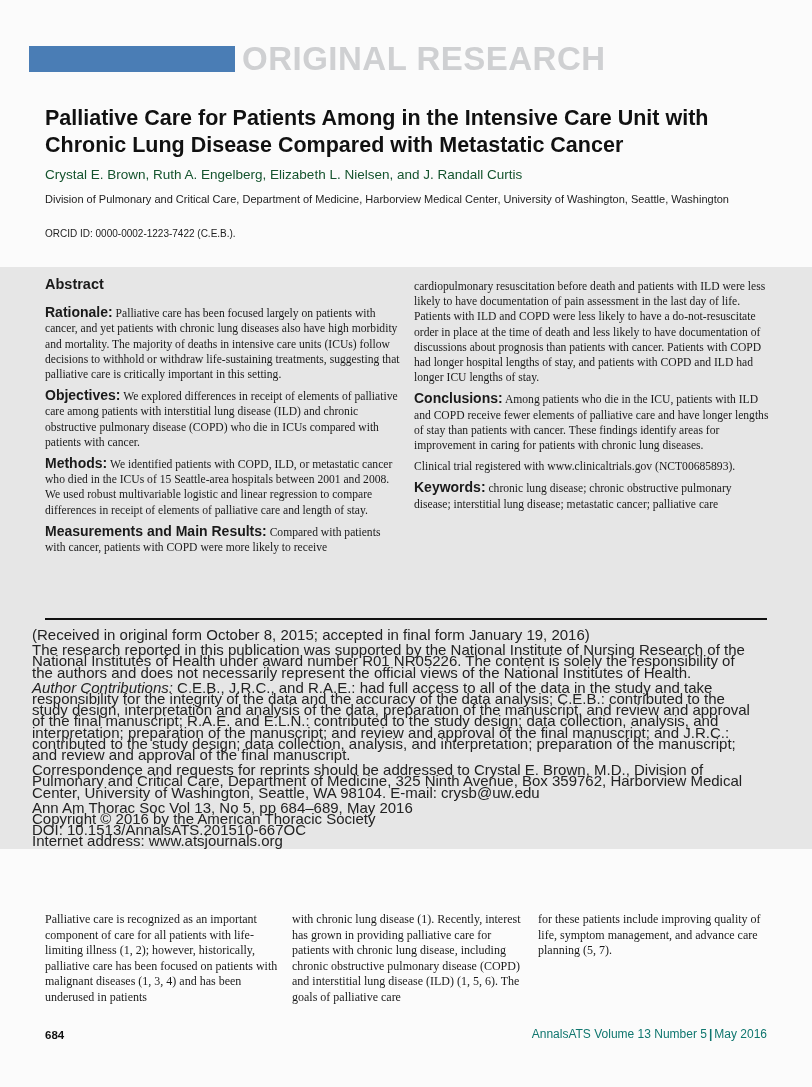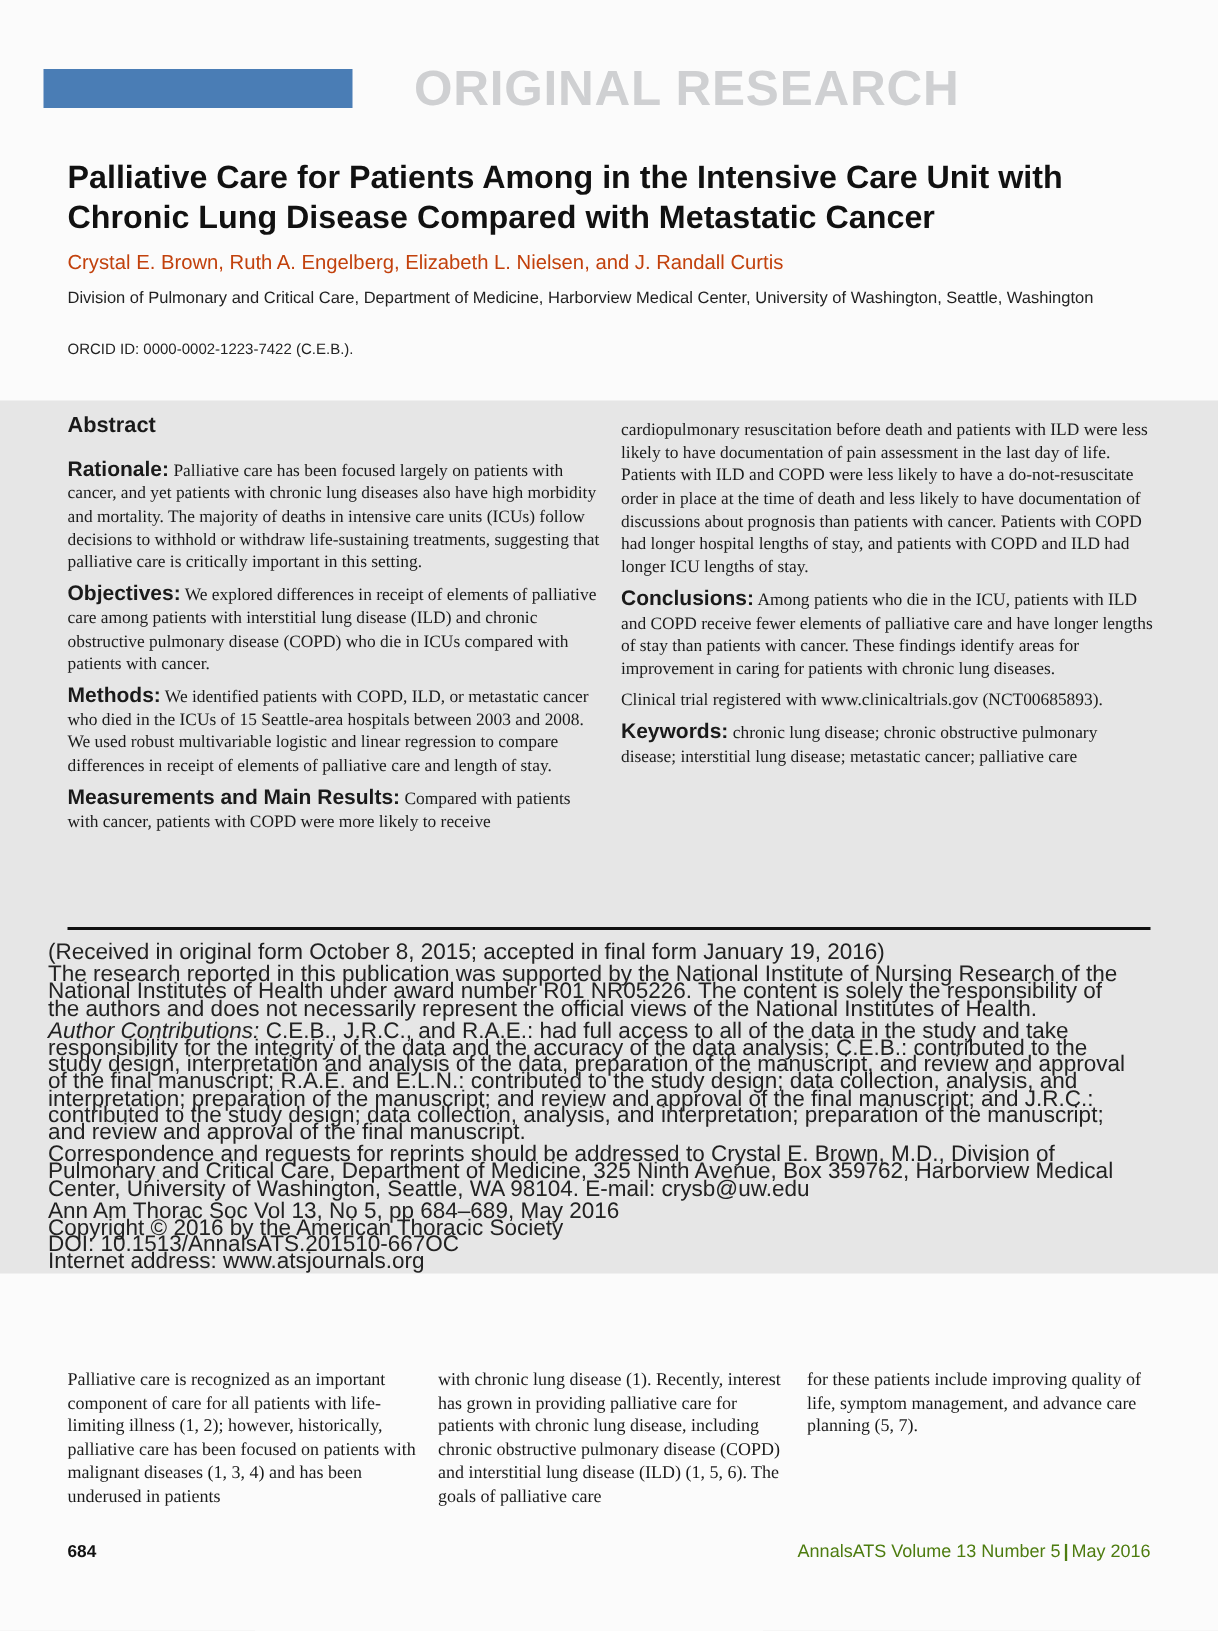--- a/index.html
+++ b/index.html
@@ -1,24 +1,24 @@
 <!DOCTYPE html>
 <html><head>
   <meta charset="utf-8">
   <style>
     * { box-sizing: border-box; margin: 0; padding: 0; }
     html, body { width: 812px; height: 1087px; background: #fbfbfb; overflow: hidden; }
     body { position: relative; color: #111; }
 
     .banner { position: absolute; top: 45px; left: 29px; width: 740px; height: 27px; }
     .banner-bar { position: absolute; left: 0; top: 1px; width: 206px; height: 26px; background: #4a7db5; }
-    .banner-text { position: absolute; left: 213px; top: -4px; font-family: "Liberation Sans", sans-serif; font-weight: bold; font-size: 33px; letter-spacing: 0.5px; color: #cfd0d2; white-space: nowrap; line-height: 36px; margin-left: 34px; }
+    .banner-text { position: absolute; left: 213px; top: -4px; font-family: "Liberation Sans", sans-serif; font-weight: bold; font-size: 33px; letter-spacing: 0.5px; color: #cfd0d2; white-space: nowrap; line-height: 36px; }
 
     .title { position: absolute; left: 45px; top: 105px; width: 720px; font-family: "Liberation Sans", sans-serif; font-weight: bold; font-size: 21.5px; line-height: 27px; color: #111; }
-    .authors { position: absolute; left: 45px; top: 167px; font-family: "Liberation Sans", sans-serif; font-size: 13.5px; color: #c2410c; }
+    .authors { position: absolute; left: 45px; top: 167px; font-family: "Liberation Sans", sans-serif; font-size: 13.5px; color: #14532d; }
     .affiliation { position: absolute; left: 45px; top: 193px; width: 710px; font-family: "Liberation Sans", sans-serif; font-size: 11px; line-height: 13.5px; color: #222; }
     .orcid { position: absolute; left: 45px; top: 228px; font-family: "Liberation Sans", sans-serif; font-size: 10px; color: #222; }
 
     .abstract-box { position: absolute; left: 0; top: 267px; width: 812px; height: 582px; background: #e6e6e6; }
     .abs-col { position: absolute; top: 10px; font-family: "Liberation Serif", serif; font-size: 11.6px; line-height: 15.2px; color: #1a1a1a; }
     .abs-left { left: 45px; width: 355px; }
     .abs-right { left: 414px; width: 355px; top: 12px; }
     .abs-heading { font-family: "Liberation Sans", sans-serif; font-weight: bold; font-size: 14.5px; margin-bottom: 13px; }
     .abs-para { margin-bottom: 6px; }
     .abs-label { font-family: "Liberation Sans", sans-serif; font-weight: bold; font-size: 14px; }
@@ -28,42 +28,42 @@
     .note { margin-bottom: 4px; }
     .note em { font-style: italic; }
 
     .body-text { position: absolute; top: 912px; font-family: "Liberation Serif", serif; font-size: 12px; line-height: 15.6px; color: #1a1a1a; }
     .col1 { left: 45px; width: 233px; }
     .col2 { left: 292px; width: 233px; }
     .col3 { left: 538px; width: 233px; }
     .indent { display: inline-block; width: 22px; }
 
     .footer-page { position: absolute; left: 45px; top: 1029px; font-family: "Liberation Sans", sans-serif; font-weight: bold; font-size: 11.5px; }
-    .footer-journal { position: absolute; right: 45px; top: 1027px; font-family: "Liberation Sans", sans-serif; font-size: 12px; color: #4d7c0f; }
+    .footer-journal { position: absolute; right: 45px; top: 1027px; font-family: "Liberation Sans", sans-serif; font-size: 12px; color: #0f766e; }
     .footer-sep { font-weight: bold; margin: 0 2px; }
   </style>
 </head>
 <body>
 
 <div class="banner">
   <div class="banner-bar"></div>
   <div class="banner-text">ORIGINAL RESEARCH</div>
 </div>
 
 <h1 class="title">Palliative Care for Patients Among in the Intensive Care Unit with Chronic Lung Disease Compared with Metastatic Cancer</h1>
 <div class="authors">Crystal E. Brown, Ruth A. Engelberg, Elizabeth L. Nielsen, and J. Randall Curtis</div>
 <div class="affiliation">Division of Pulmonary and Critical Care, Department of Medicine, Harborview Medical Center, University of Washington, Seattle, Washington</div>
 <div class="orcid">ORCID ID: 0000-0002-1223-7422 (C.E.B.).</div>
 
 <div class="abstract-box">
   <div class="abs-col abs-left">
     <div class="abs-heading">Abstract</div>
     <p class="abs-para"><span class="abs-label">Rationale:</span><span> Palliative care has been focused largely on patients with cancer, and yet patients with chronic lung diseases also have high morbidity and mortality. The majority of deaths in intensive care units (ICUs) follow decisions to withhold or withdraw life-sustaining treatments, suggesting that palliative care is critically important in this setting.</span></p>
     <p class="abs-para"><span class="abs-label">Objectives:</span><span> We explored differences in receipt of elements of palliative care among patients with interstitial lung disease (ILD) and chronic obstructive pulmonary disease (COPD) who die in ICUs compared with patients with cancer.</span></p>
-    <p class="abs-para"><span class="abs-label">Methods:</span><span> We identified patients with COPD, ILD, or metastatic cancer who died in the ICUs of 15 Seattle-area hospitals between 2003 and 2008. We used robust multivariable logistic and linear regression to compare differences in receipt of elements of palliative care and length of stay.</span></p>
+    <p class="abs-para"><span class="abs-label">Methods:</span><span> We identified patients with COPD, ILD, or metastatic cancer who died in the ICUs of 15 Seattle-area hospitals between 2001 and 2008. We used robust multivariable logistic and linear regression to compare differences in receipt of elements of palliative care and length of stay.</span></p>
     <p class="abs-para"><span class="abs-label">Measurements and Main Results:</span><span> Compared with patients with cancer, patients with COPD were more likely to receive</span></p>
   </div>
   <div class="abs-col abs-right">
     <p class="abs-para">cardiopulmonary resuscitation before death and patients with ILD were less likely to have documentation of pain assessment in the last day of life. Patients with ILD and COPD were less likely to have a do-not-resuscitate order in place at the time of death and less likely to have documentation of discussions about prognosis than patients with cancer. Patients with COPD had longer hospital lengths of stay, and patients with COPD and ILD had longer ICU lengths of stay.</p>
     <p class="abs-para"><span class="abs-label">Conclusions:</span><span> Among patients who die in the ICU, patients with ILD and COPD receive fewer elements of palliative care and have longer lengths of stay than patients with cancer. These findings identify areas for improvement in caring for patients with chronic lung diseases.</span></p>
     <p class="abs-para">Clinical trial registered with www.clinicaltrials.gov (NCT00685893).</p>
     <p class="abs-para"><span class="abs-label">Keywords:</span><span> chronic lung disease; chronic obstructive pulmonary disease; interstitial lung disease; metastatic cancer; palliative care</span></p>
   </div>
 
   <div class="rule"></div>

